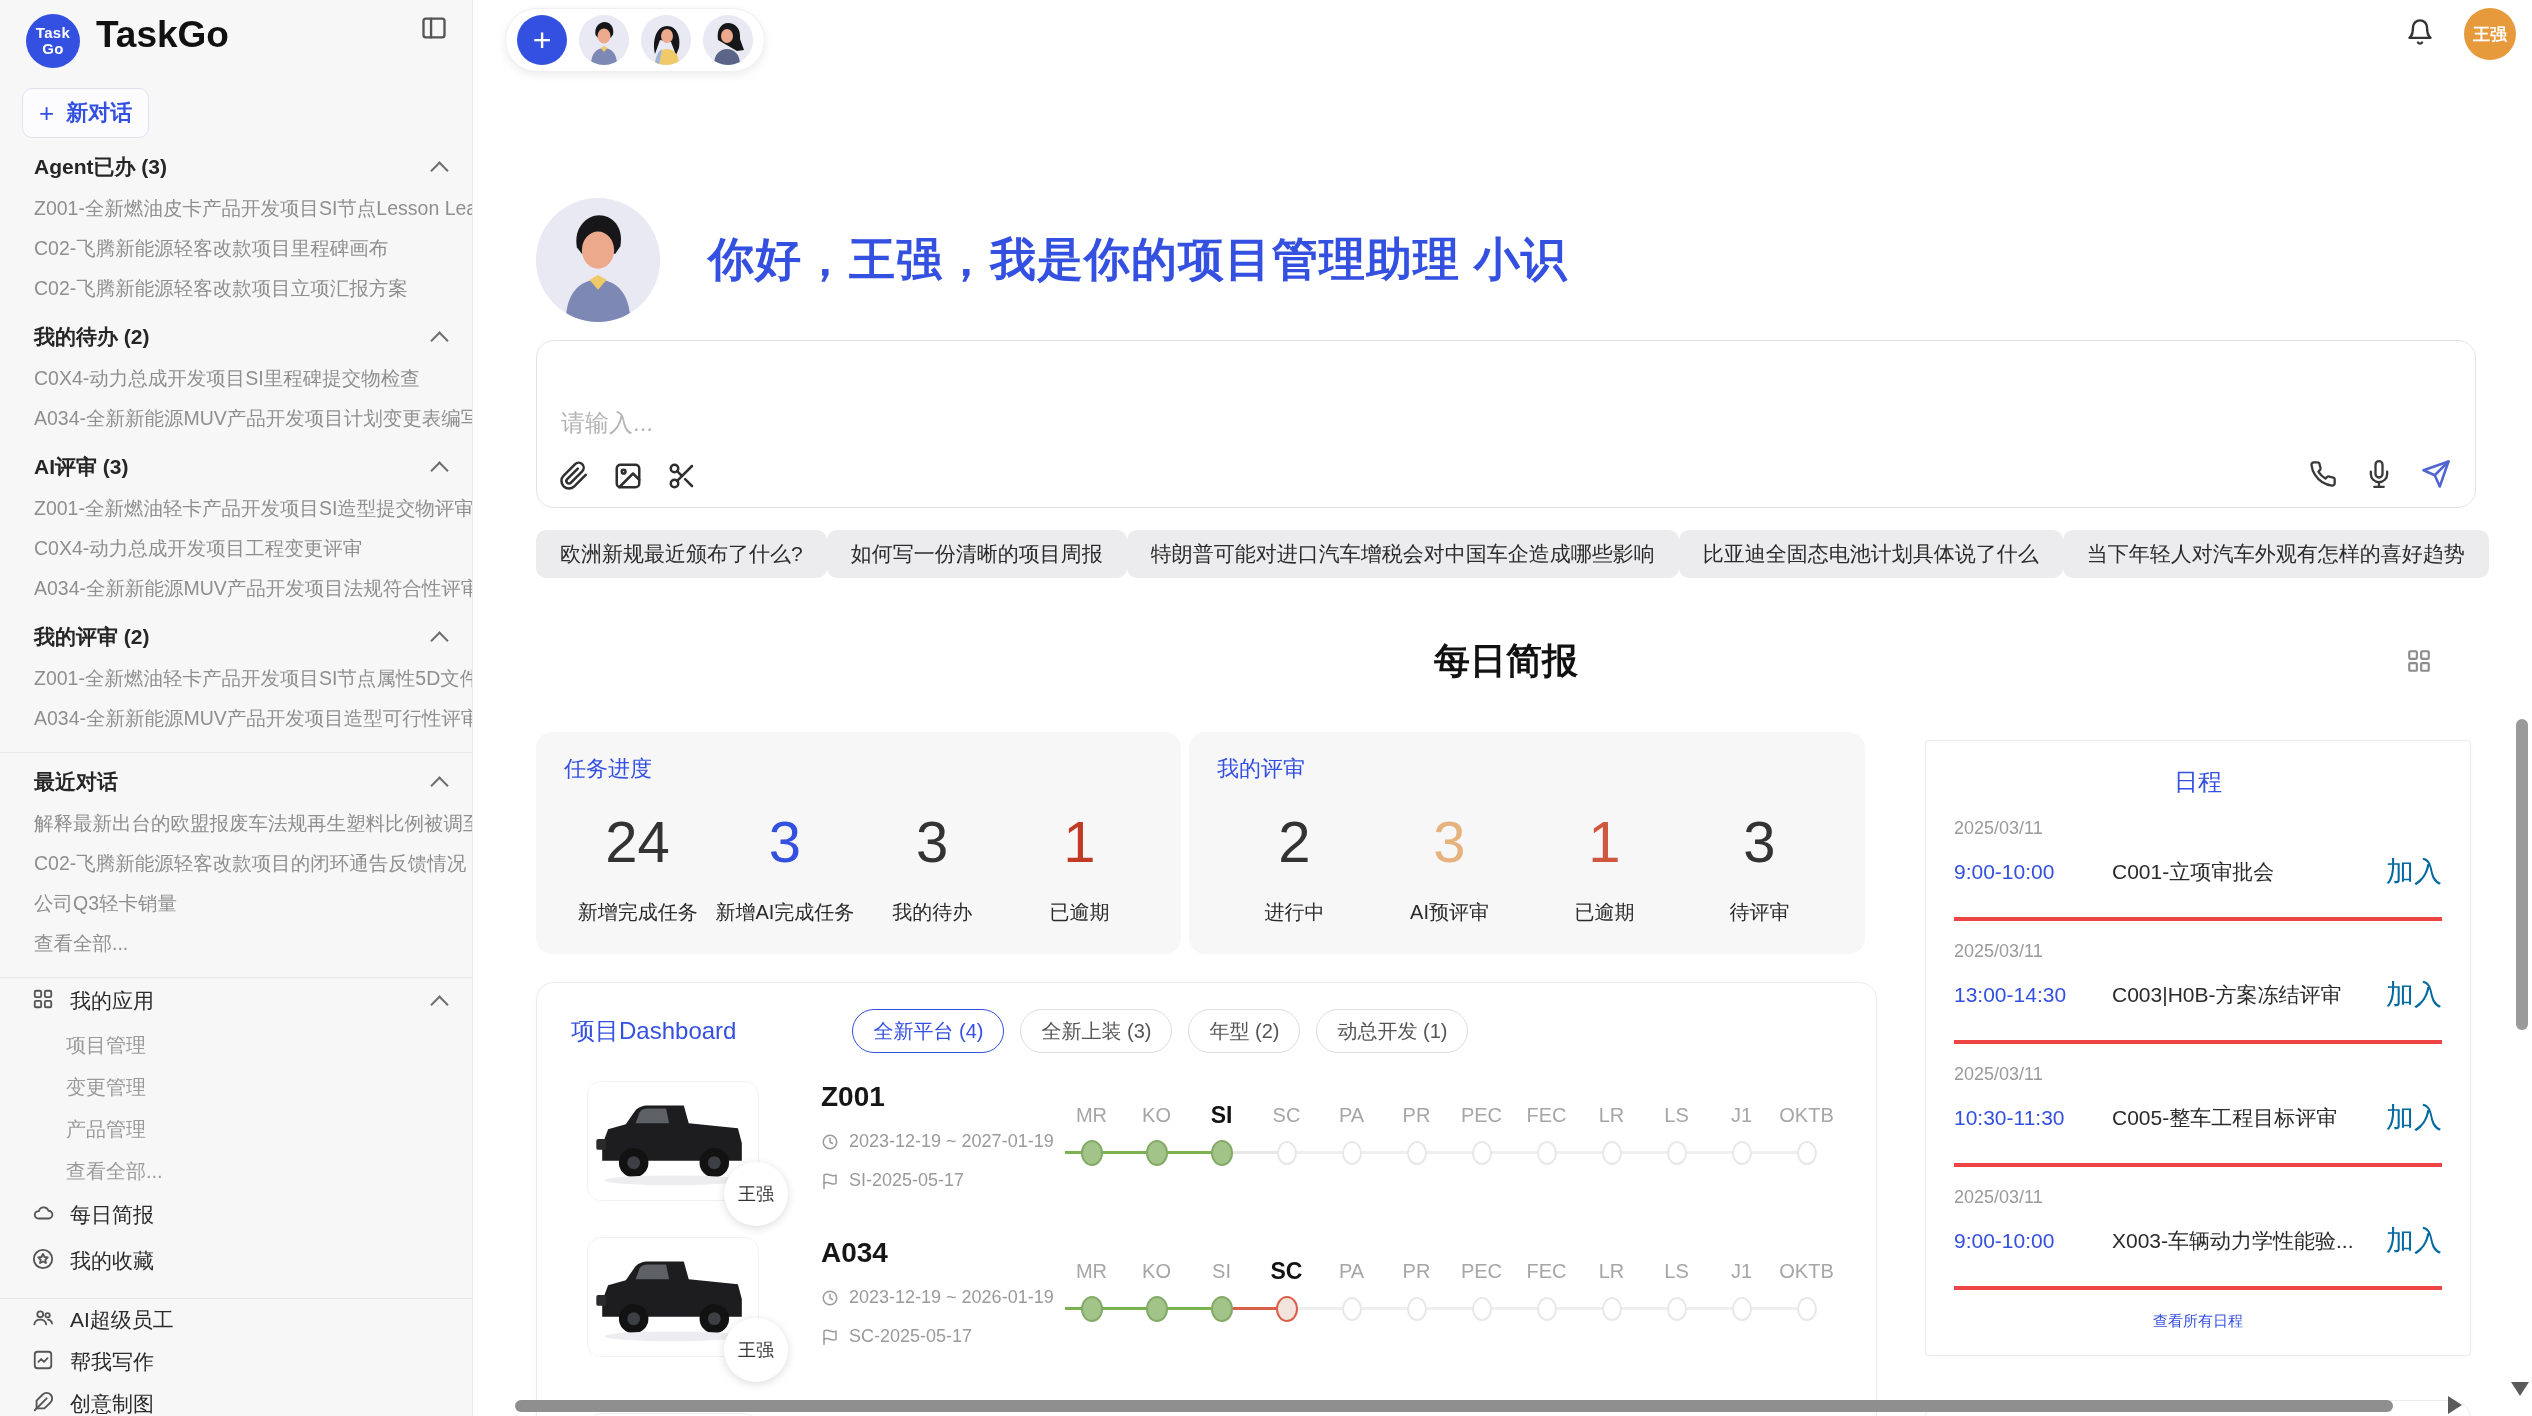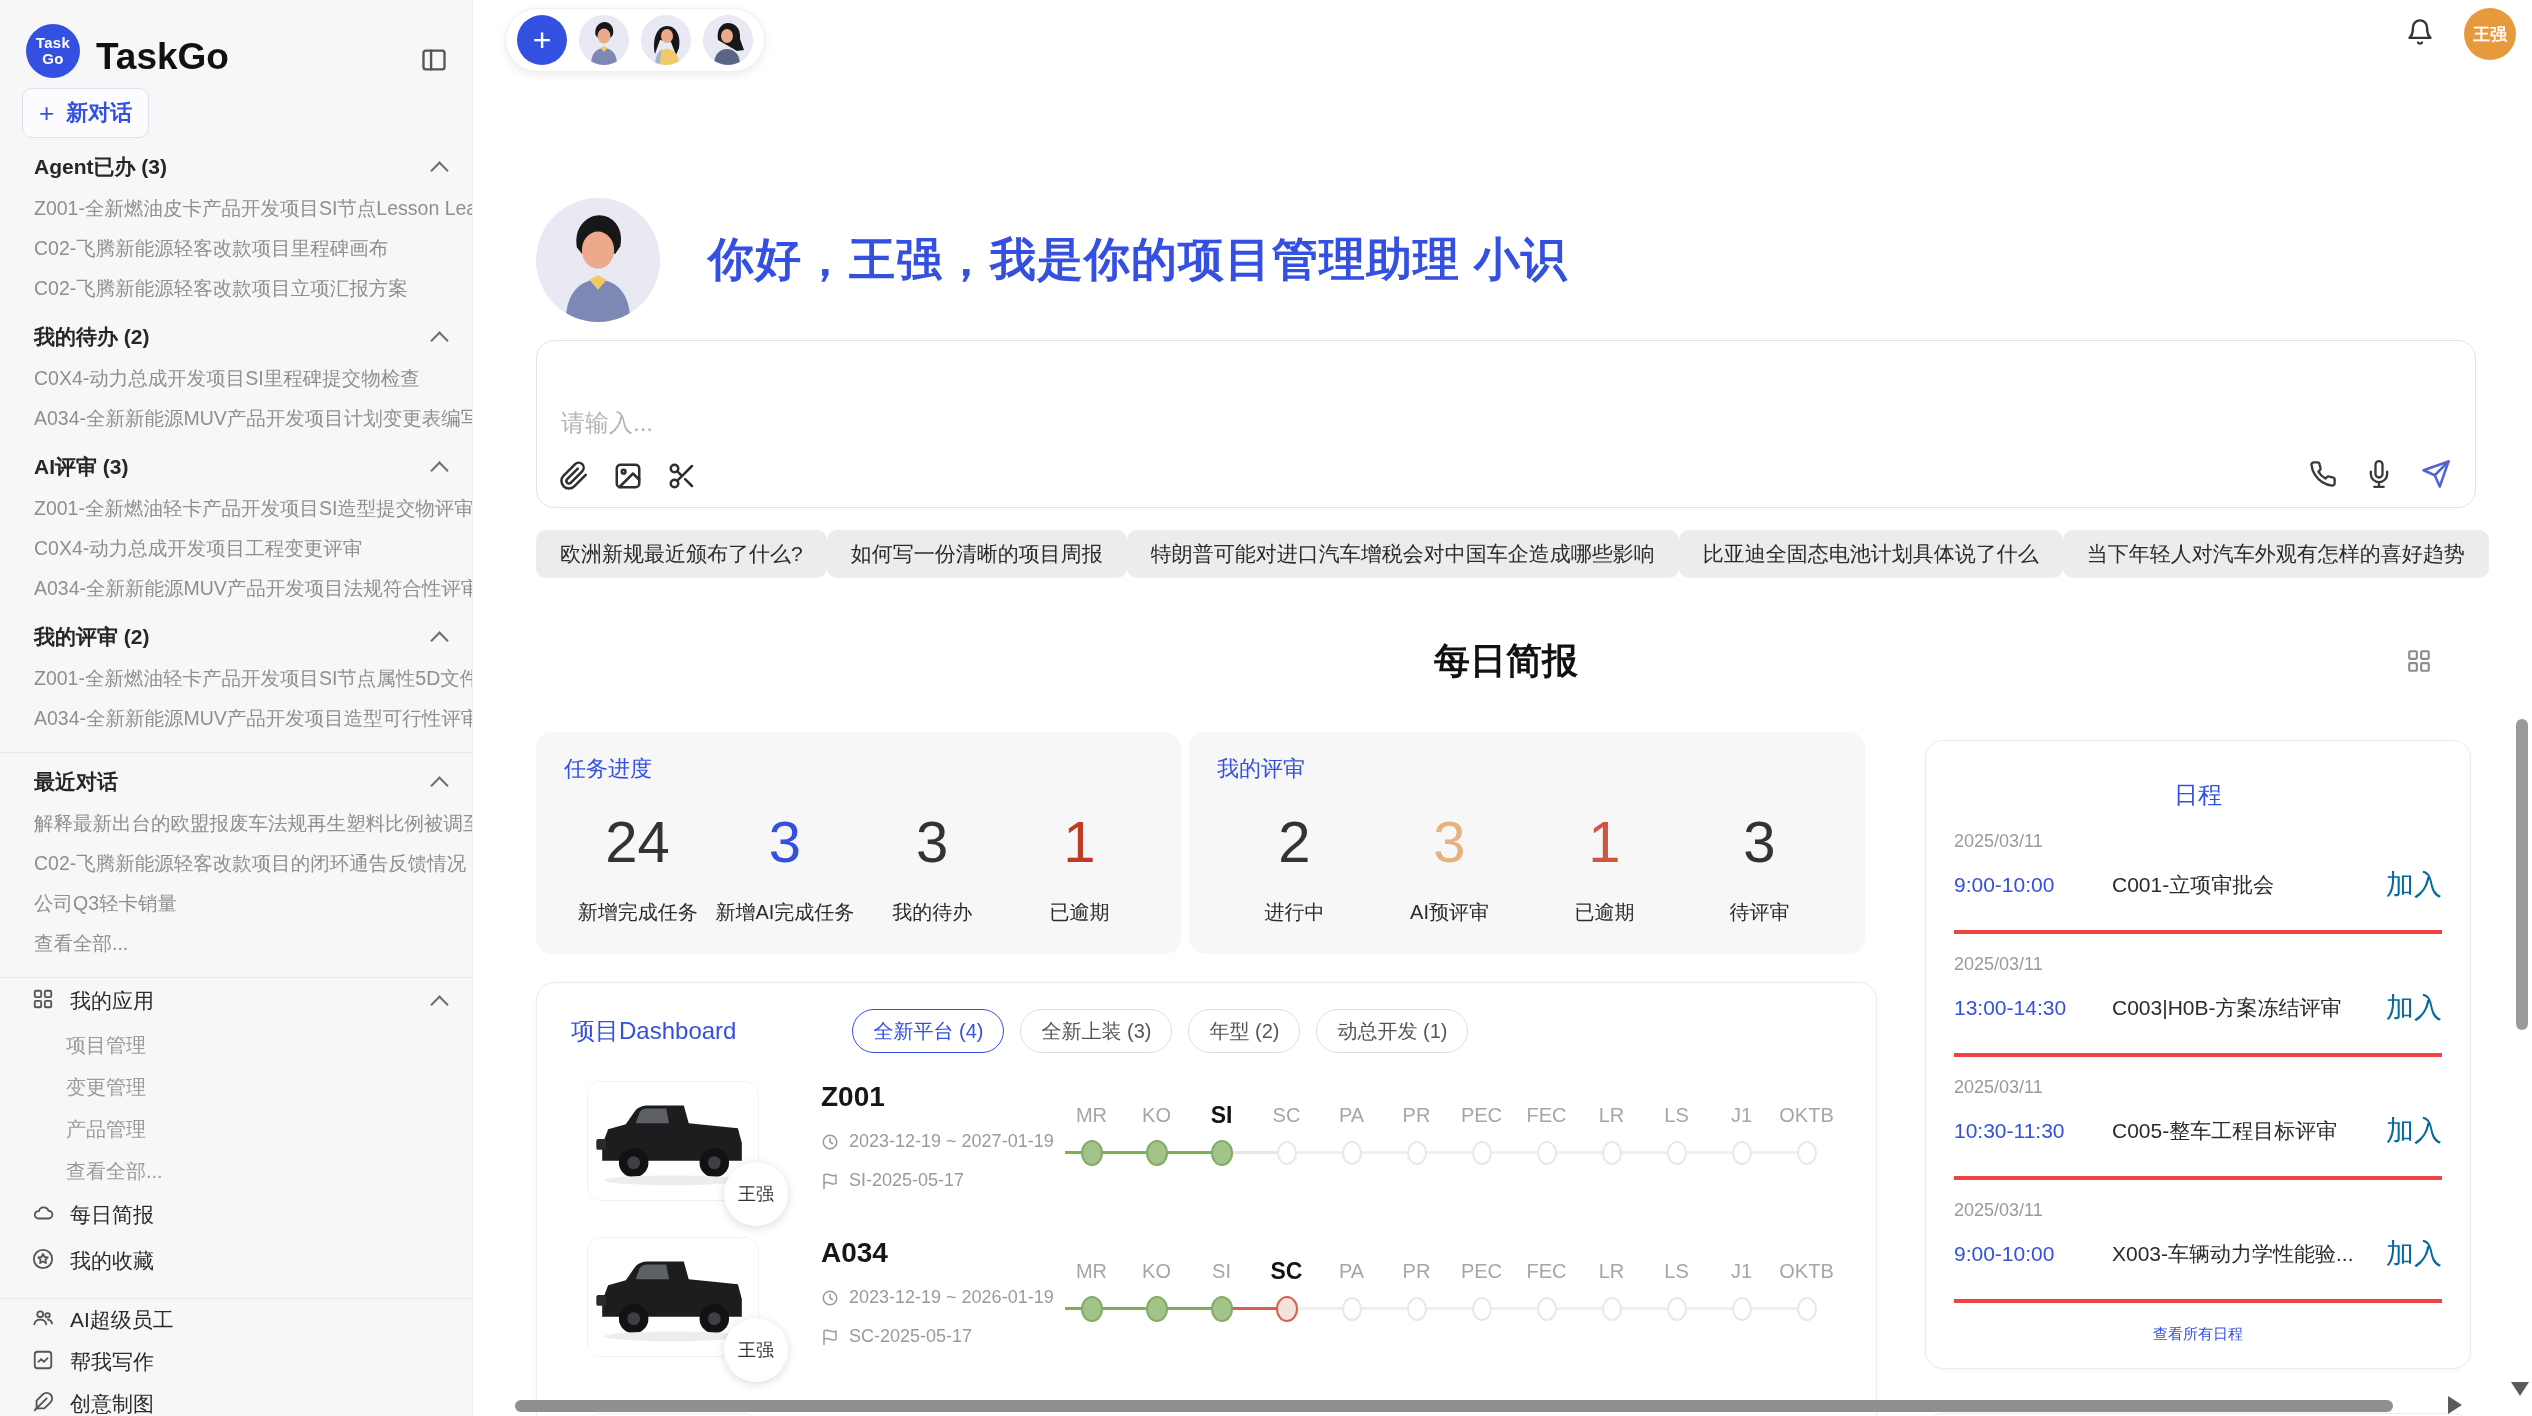--- a/index.html
+++ b/index.html
@@ -3,21 +3,21 @@
 <meta charset="utf-8">
 <style>
   *{margin:0;padding:0;box-sizing:border-box}
   html,body{width:2532px;height:1416px;overflow:hidden}
   body{font-family:"Liberation Sans","DejaVu Sans",sans-serif;background:#fff;color:#1f1f1f;position:relative}
   .app{display:flex;width:100%;height:100%}
   .ico{stroke:currentColor;fill:none;stroke-width:2;stroke-linecap:round;stroke-linejoin:round}
 
   
   .sidebar{width:473px;min-width:473px;background:#f7f7f8;border-right:1px solid #ececec;padding-top:14px;overflow:hidden}
-  .side-header{display:flex;align-items:flex-end;height:64px;padding:0 24px 0 26px}
+  .side-header{display:flex;align-items:flex-start;height:64px;padding:0 24px 0 26px}
   .logo{width:54px;height:54px;border-radius:50%;background:#3450e0;color:#fff;display:flex;flex-direction:column;align-items:center;justify-content:center;font-size:15px;font-weight:700;line-height:1.1;letter-spacing:.3px}
   .app-title{flex:1;font-size:37px;font-weight:700;margin-left:16px;color:#111}
   .toggle{color:#555}
   .new-chat{display:flex;align-items:center;gap:12px;margin:10px 22px 0;height:50px;background:#fcfcfe;border:1px solid #dfe1ef;border-radius:10px;font-size:22px;font-weight:700;color:#3450e0;padding:0 16px;cursor:pointer}
   .new-chat .plus{font-size:26px;font-weight:400}
   .sec-h{display:flex;align-items:center;height:42px;margin-top:8px;padding:0 26px 0 34px;font-size:21px;font-weight:600;color:#262626}
   .sec-h .sp{flex:1}
   .chev{width:13px;height:13px;border-left:2px solid #6e6e6e;border-top:2px solid #6e6e6e;transform:rotate(45deg);margin-top:6px}
   .side-item{height:40px;line-height:40px;padding:0 10px 0 34px;font-size:19.5px;color:#8f8f8f;white-space:nowrap;overflow:hidden;cursor:pointer}
   .side-div{border:none;border-top:1px solid #e7e7e7;margin:14px 0 0}
@@ -96,21 +96,21 @@
   .seg{position:absolute;top:50%;margin-top:-2px;height:3px;left:-33px;width:66px;z-index:1}
   .seg.lead{left:6px;width:27px}
   .seg.green{background:#7cb152}
   .seg.red{background:#d9604a}
   .seg.gray{background:#e7e7e7}
   .seg.light{background:#efefef}
   .dot{position:absolute;left:50%;top:50%;transform:translate(-50%,-50%);width:20px;height:24px;border-radius:50%;background:#fff;border:2px solid #e8e8e8;z-index:2}
   .ms.done .dot{width:22px;height:26px;background:#a2c489;border-color:#83aa66}
   .ms.curover .dot{width:22px;height:26px;background:#f3e3dd;border-color:#d9604a}
 
-  .sched-card{border:1px solid #ececee;border-radius:18px;padding:30px 28px 24px;box-shadow:0 1px 4px rgba(0,0,0,.03);background:#fff}
+  .sched-card{border:1px solid #ececee;border-radius:4px;padding:17px 28px 24px;box-shadow:0 1px 4px rgba(0,0,0,.03);background:#fff}
   .sched-title{text-align:center;font-size:24px;color:#3450e0;margin-top:8px}
   .event{padding:20px 0 26px;border-bottom:4px solid #ef4444}
   .ev-date{font-size:18px;color:#9a9a9a}
   .ev-row{display:flex;align-items:center;margin-top:14px}
   .ev-time{font-size:21px;color:#3450e0;width:158px;flex:none}
   .ev-name{font-size:21px;color:#2b2b2b;flex:1;white-space:nowrap;overflow:hidden}
   .ev-join{font-size:28px;color:#0369a1;cursor:pointer}
   .view-all{text-align:center;font-size:15px;color:#3450e0;margin-top:22px;cursor:pointer}
 
   .news-card{margin-top:44px;border:1px solid #ececee;border-radius:18px;padding:20px;display:flex;gap:26px;background:#fff;cursor:pointer}

